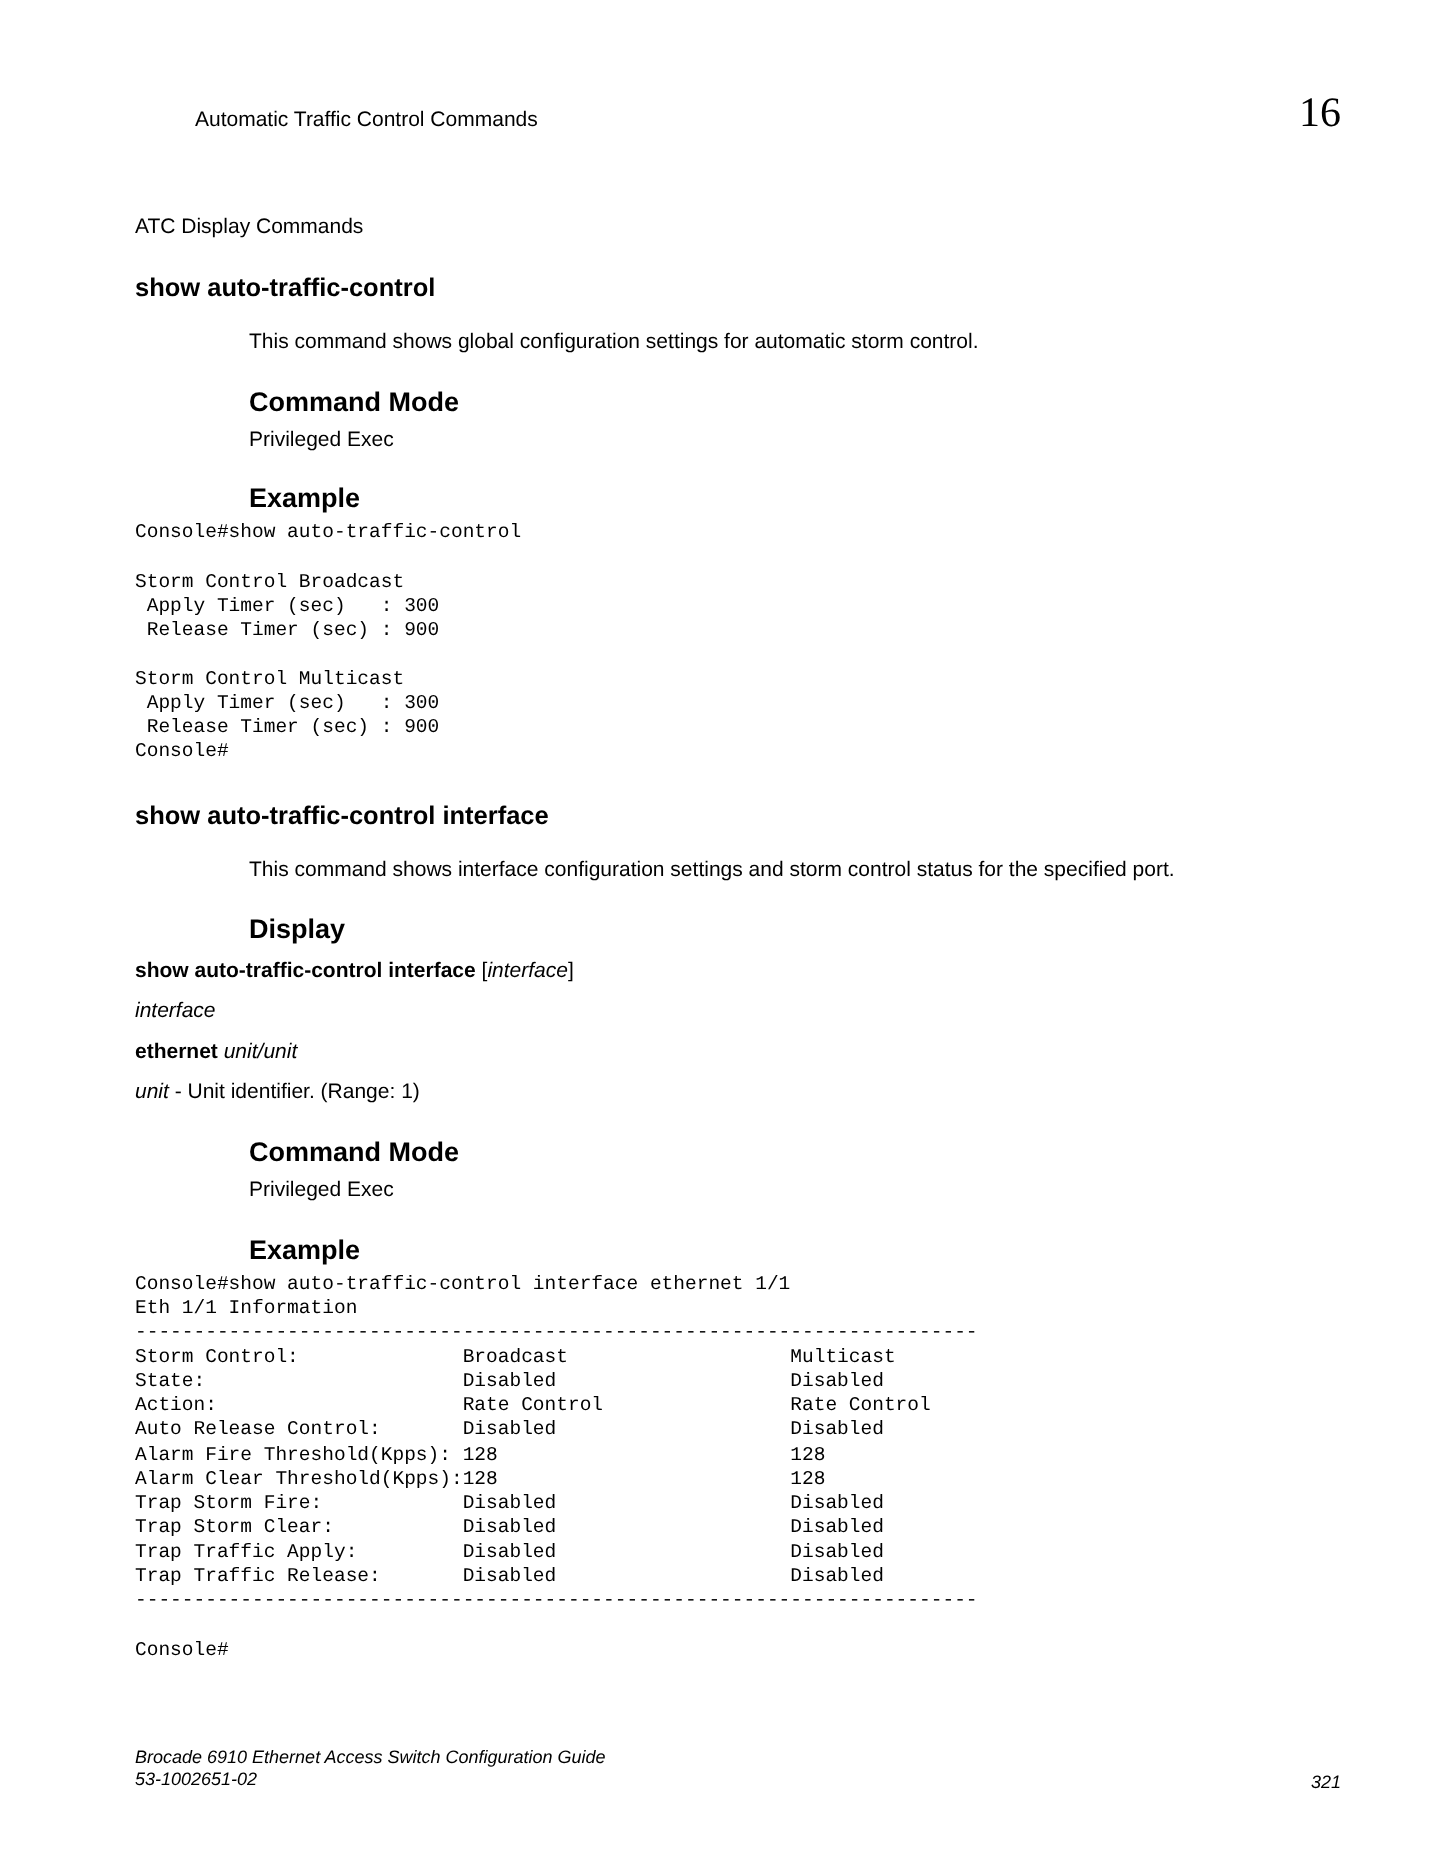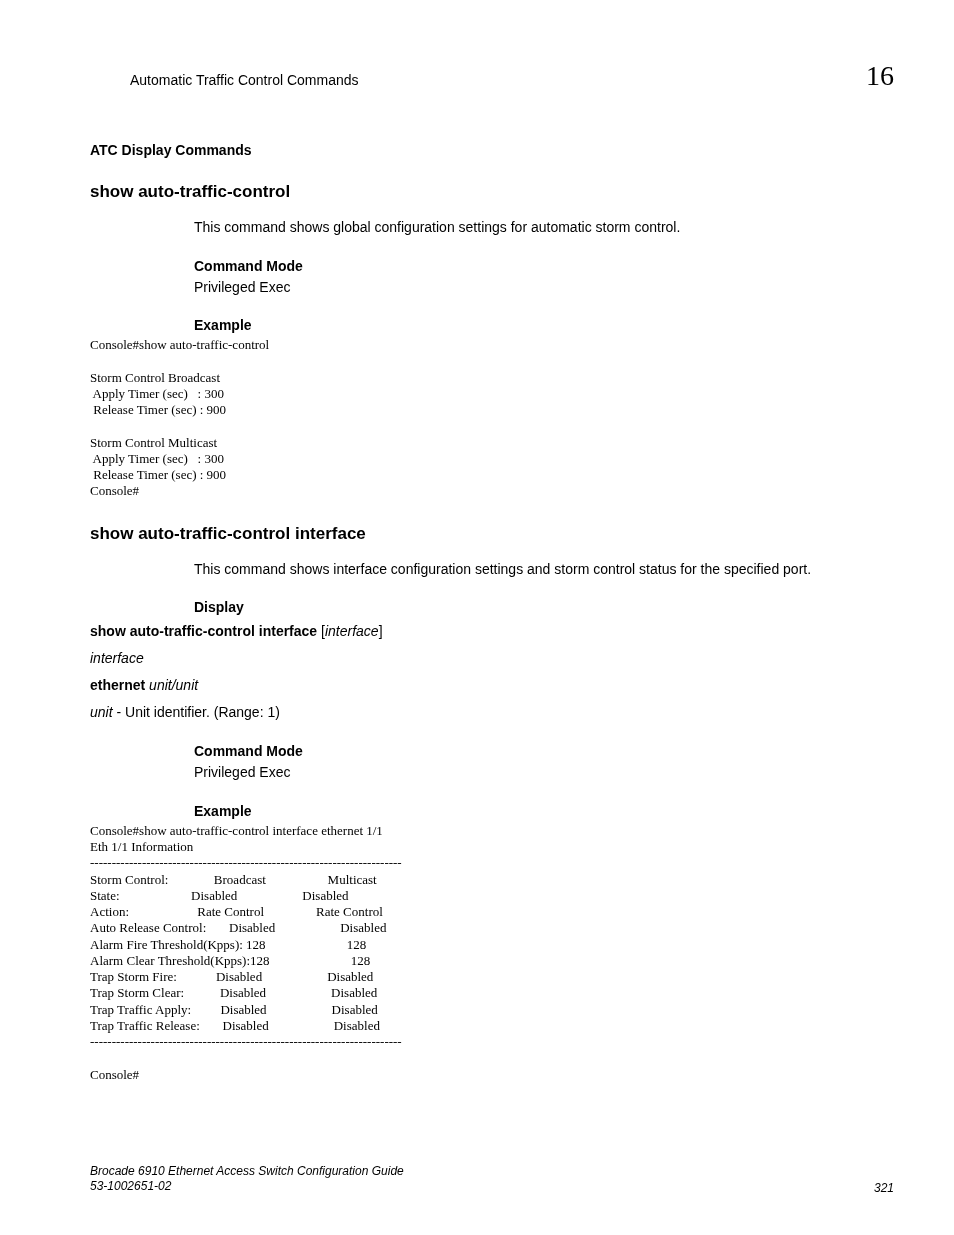--- a/index.html
+++ b/index.html
@@ -27,47 +27,47 @@
   .header-title {
     font-size: 14px;
     padding-left: 40px;
   }
   .chapter-number {
     font-size: 28px;
     font-weight: normal;
     font-family: Georgia, 'Times New Roman', serif;
   }
   .h1 {
-    font-weight: bold;
+    font-weight: normal;
     font-size: 14px;
     margin: 0 0 24px 0;
   }
   .h2 {
     font-weight: bold;
     font-size: 17px;
     margin: 0 0 16px 0;
   }
   .h3 {
     font-weight: bold;
-    font-size: 14px;
+    font-size: 18px;
     margin: 20px 0 4px 0;
   }
   .body-text {
     margin: 0 0 4px 0;
     line-height: 1.4;
   }
   .indent-1 {
-    margin-left: 104px;
+    margin-left: 76px;
   }
   .syntax-indent-1 { margin-left: 165px; }
   .syntax-indent-2 { margin-left: 195px; }
   .syntax-indent-3 { margin-left: 225px; }
   .syntax-indent-4 { margin-left: 255px; }
   .mono {
-    font-family: Liberation Serif, serif;
+    font-family: Liberation Mono, monospace;
     font-size: 13px;
     white-space: pre;
     line-height: 1.25;
     margin: 0;
   }
   .bold { font-weight: bold; }
   .italic { font-style: italic; }
   .footer {
     position: absolute;
     bottom: 40px;

